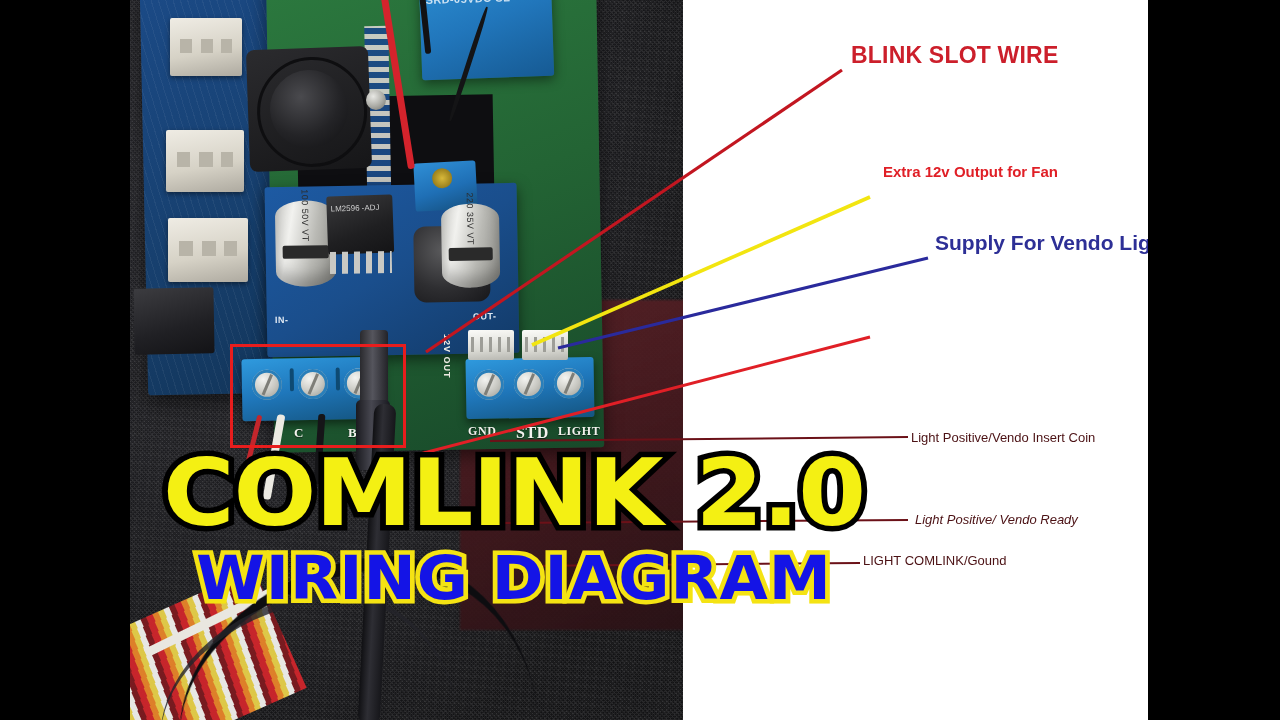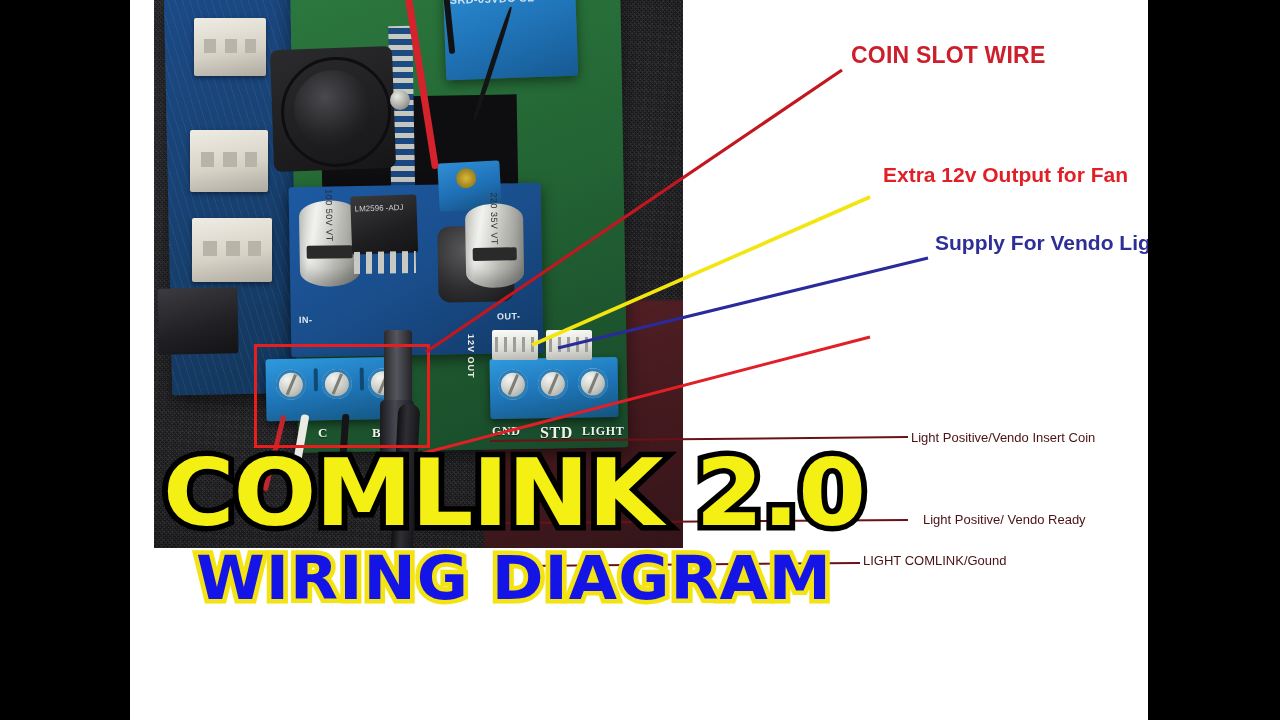--- a/index.html
+++ b/index.html
@@ -30,24 +30,23 @@
     background: #ffffff;
     overflow: hidden;
   }
 
   
   .photo {
     position: absolute;
     left: 0;
     top: 0;
     width: 553px;
-    height: 548px;
+    height: 720px;
     overflow: hidden;
     background: #17161a;
-    margin-left: 24px;
   }
 
   
   .mat {
     position: absolute;
     inset: 0;
     background:
       repeating-linear-gradient(48deg, rgba(255,255,255,.055) 0 1px, rgba(0,0,0,0) 1px 3px),
       repeating-linear-gradient(-42deg, rgba(255,255,255,.045) 0 1px, rgba(0,0,0,0) 1px 3px),
       radial-gradient(ellipse at 30% 18%, #35353a 0%, #202024 38%, #141416 78%);
@@ -396,35 +395,35 @@
     background: #ffffff;
   }
 
   .anno {
     position: absolute;
     white-space: nowrap;
     font-weight: bold;
     font-family: "Liberation Sans", sans-serif;
   }
   .anno-coin      { left: 168px; top: 42px;  font-size: 23px; color: #cc1f2b; letter-spacing: .2px; }
-  .anno-fan       { left: 200px; top: 163px; font-size: 21px; color: #e01f26; }
+  .anno-fan       { left: 200px; top: 163px; font-size: 15px; color: #e01f26; }
   .anno-lights    { left: 252px; top: 231px; font-size: 21px; color: #2d2f96; }
   .anno-power     { left: 192px; top: 321px; font-size: 21px; color: #cc1f2b; }
 
   .anno-small {
     position: absolute;
     white-space: nowrap;
     font-size: 13px;
     color: #4b1114;
     font-weight: normal;
     font-family: "Liberation Sans", sans-serif;
     text-align: center;
   }
   .anno-insert { left: 228px; top: 430px; }
-  .anno-ready  { left: 240px; top: 512px; }
+  .anno-ready  { left: 232px; top: 512px; font-style: italic; }
   .anno-gnd    { left: 180px; top: 553px; }
 
   
   .leaders {
     position: absolute;
     left: 0; top: 0;
     width: 1018px; height: 720px;
     pointer-events: none;
   }
 
@@ -575,21 +574,21 @@
       <div class="silk-small" style="left:312px; top:334px; writing-mode:vertical-rl; color:#eceae2; letter-spacing:1px;">12V OUT</div>
 
       <div class="barrel-grip"></div>
       <div class="barrel-jack"></div>
       <div class="cable-vert"></div>
 
       <div class="hl-rect"></div>
     </div>
 
     <div class="panel">
-      <div class="anno anno-coin">COIN SLOT WIRE</div>
+      <div class="anno anno-coin">BLINK SLOT WIRE</div>
       <div class="anno anno-fan">Extra 12v Output for Fan</div>
       <div class="anno anno-lights">Supply For Vendo Lights</div>
 
       <div class="anno-small anno-insert">Light Positive/Vendo Insert Coin</div>
       <div class="anno-small anno-ready">Light Positive/ Vendo Ready</div>
       <div class="anno-small anno-gnd">LIGHT COMLINK/Gound</div>
     </div>
 
     <svg class="leaders" viewBox="0 0 1018 720">
 

